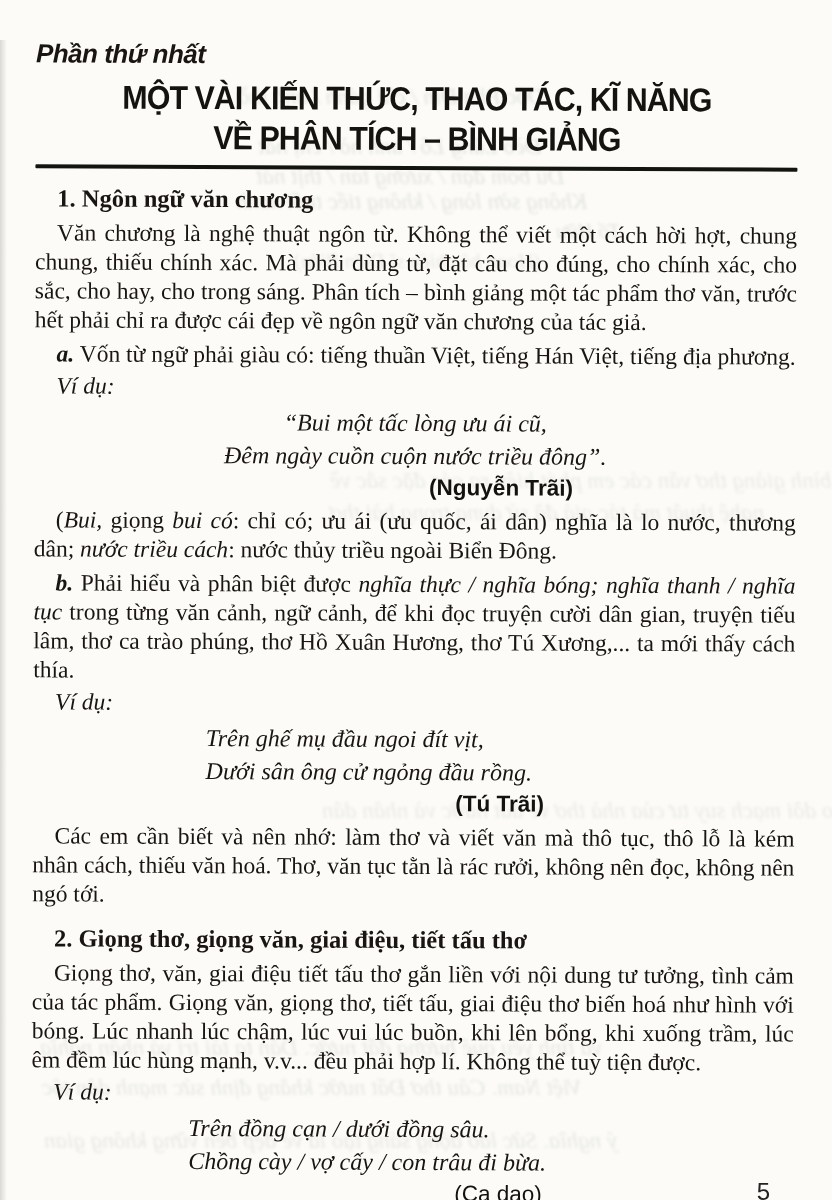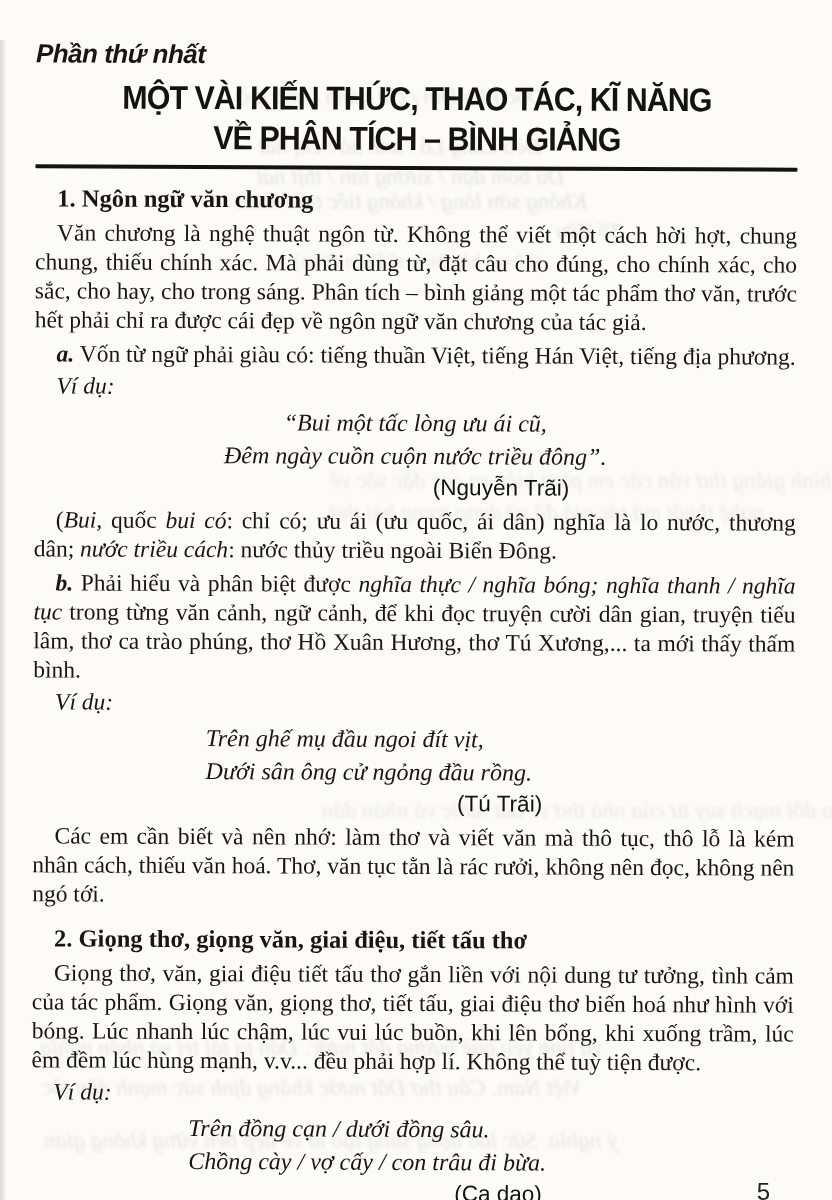--- a/index.html
+++ b/index.html
@@ -97,21 +97,21 @@
   }
   .poem.shift-left {
     text-align: left;
     transform: translateX(-45px);
   }
   .attribution {
     width: fit-content;
     margin: 1px auto 0;
     transform: translateX(86px);
     font-family: "Liberation Sans", sans-serif;
-    font-weight: normal;
+    font-weight: bold;
     font-size: 22.5px;
     line-height: 28px;
     color: #14120f;
   }
   .attribution.regular { font-weight: normal; }
   .page-number {
     position: absolute;
     top: 1138px;
     right: 62px;
     font-family: "Liberation Sans", sans-serif;
@@ -184,23 +184,23 @@
     <p class="body-para"><span class="it bd">a.</span><span> Vốn từ ngữ phải giàu có: tiếng thuần Việt, tiếng Hán Việt, tiếng địa phương.</span></p>
 
     <div class="example-label">Ví dụ:</div>
 
     <div class="poem">
       <div>“Bui một tấc lòng ưu ái cũ,</div>
       <div>Đêm ngày cuồn cuộn nước triều đông”.</div>
     </div>
     <div class="attribution">(Nguyễn Trãi)</div>
 
-    <p class="body-para"><span>(</span><span class="it">Bui,</span><span> quốc </span><span class="it">bui có</span><span>: chỉ có; ưu ái (ưu quốc, ái dân) nghĩa là lo nước, thương dân; </span><span class="it">nước triều cách</span><span>: nước thủy triều ngoài Biển Đông.</span></p>
-
-    <p class="body-para"><span class="it bd">b.</span><span> Phải hiểu và phân biệt được </span><span class="it">nghĩa thực / nghĩa bóng; nghĩa thanh / nghĩa tục</span><span> trong từng văn cảnh, ngữ cảnh, để khi đọc truyện cười dân gian, truyện tiếu lâm, thơ ca trào phúng, thơ Hồ Xuân Hương, thơ Tú Xương,... ta mới thấy thấm bình.</span></p>
+    <p class="body-para"><span>(</span><span class="it">Bui,</span><span> giọng </span><span class="it">bui có</span><span>: chỉ có; ưu ái (ưu quốc, ái dân) nghĩa là lo nước, thương dân; </span><span class="it">nước triều cách</span><span>: nước thủy triều ngoài Biển Đông.</span></p>
+
+    <p class="body-para"><span class="it bd">b.</span><span> Phải hiểu và phân biệt được </span><span class="it">nghĩa thực / nghĩa bóng; nghĩa thanh / nghĩa tục</span><span> trong từng văn cảnh, ngữ cảnh, để khi đọc truyện cười dân gian, truyện tiếu lâm, thơ ca trào phúng, thơ Hồ Xuân Hương, thơ Tú Xương,... ta mới thấy cách thía.</span></p>
 
     <div class="example-label">Ví dụ:</div>
 
     <div class="poem shift-left">
       <div>Trên ghế mụ đầu ngoi đít vịt,</div>
       <div>Dưới sân ông cử ngỏng đầu rồng.</div>
     </div>
     <div class="attribution">(Tú Trãi)</div>
 
     <p class="body-para">Các em cần biết và nên nhớ: làm thơ và viết văn mà thô tục, thô lỗ là kém nhân cách, thiếu văn hoá. Thơ, văn tục tằn là rác rưởi, không nên đọc, không nên ngó tới.</p>

